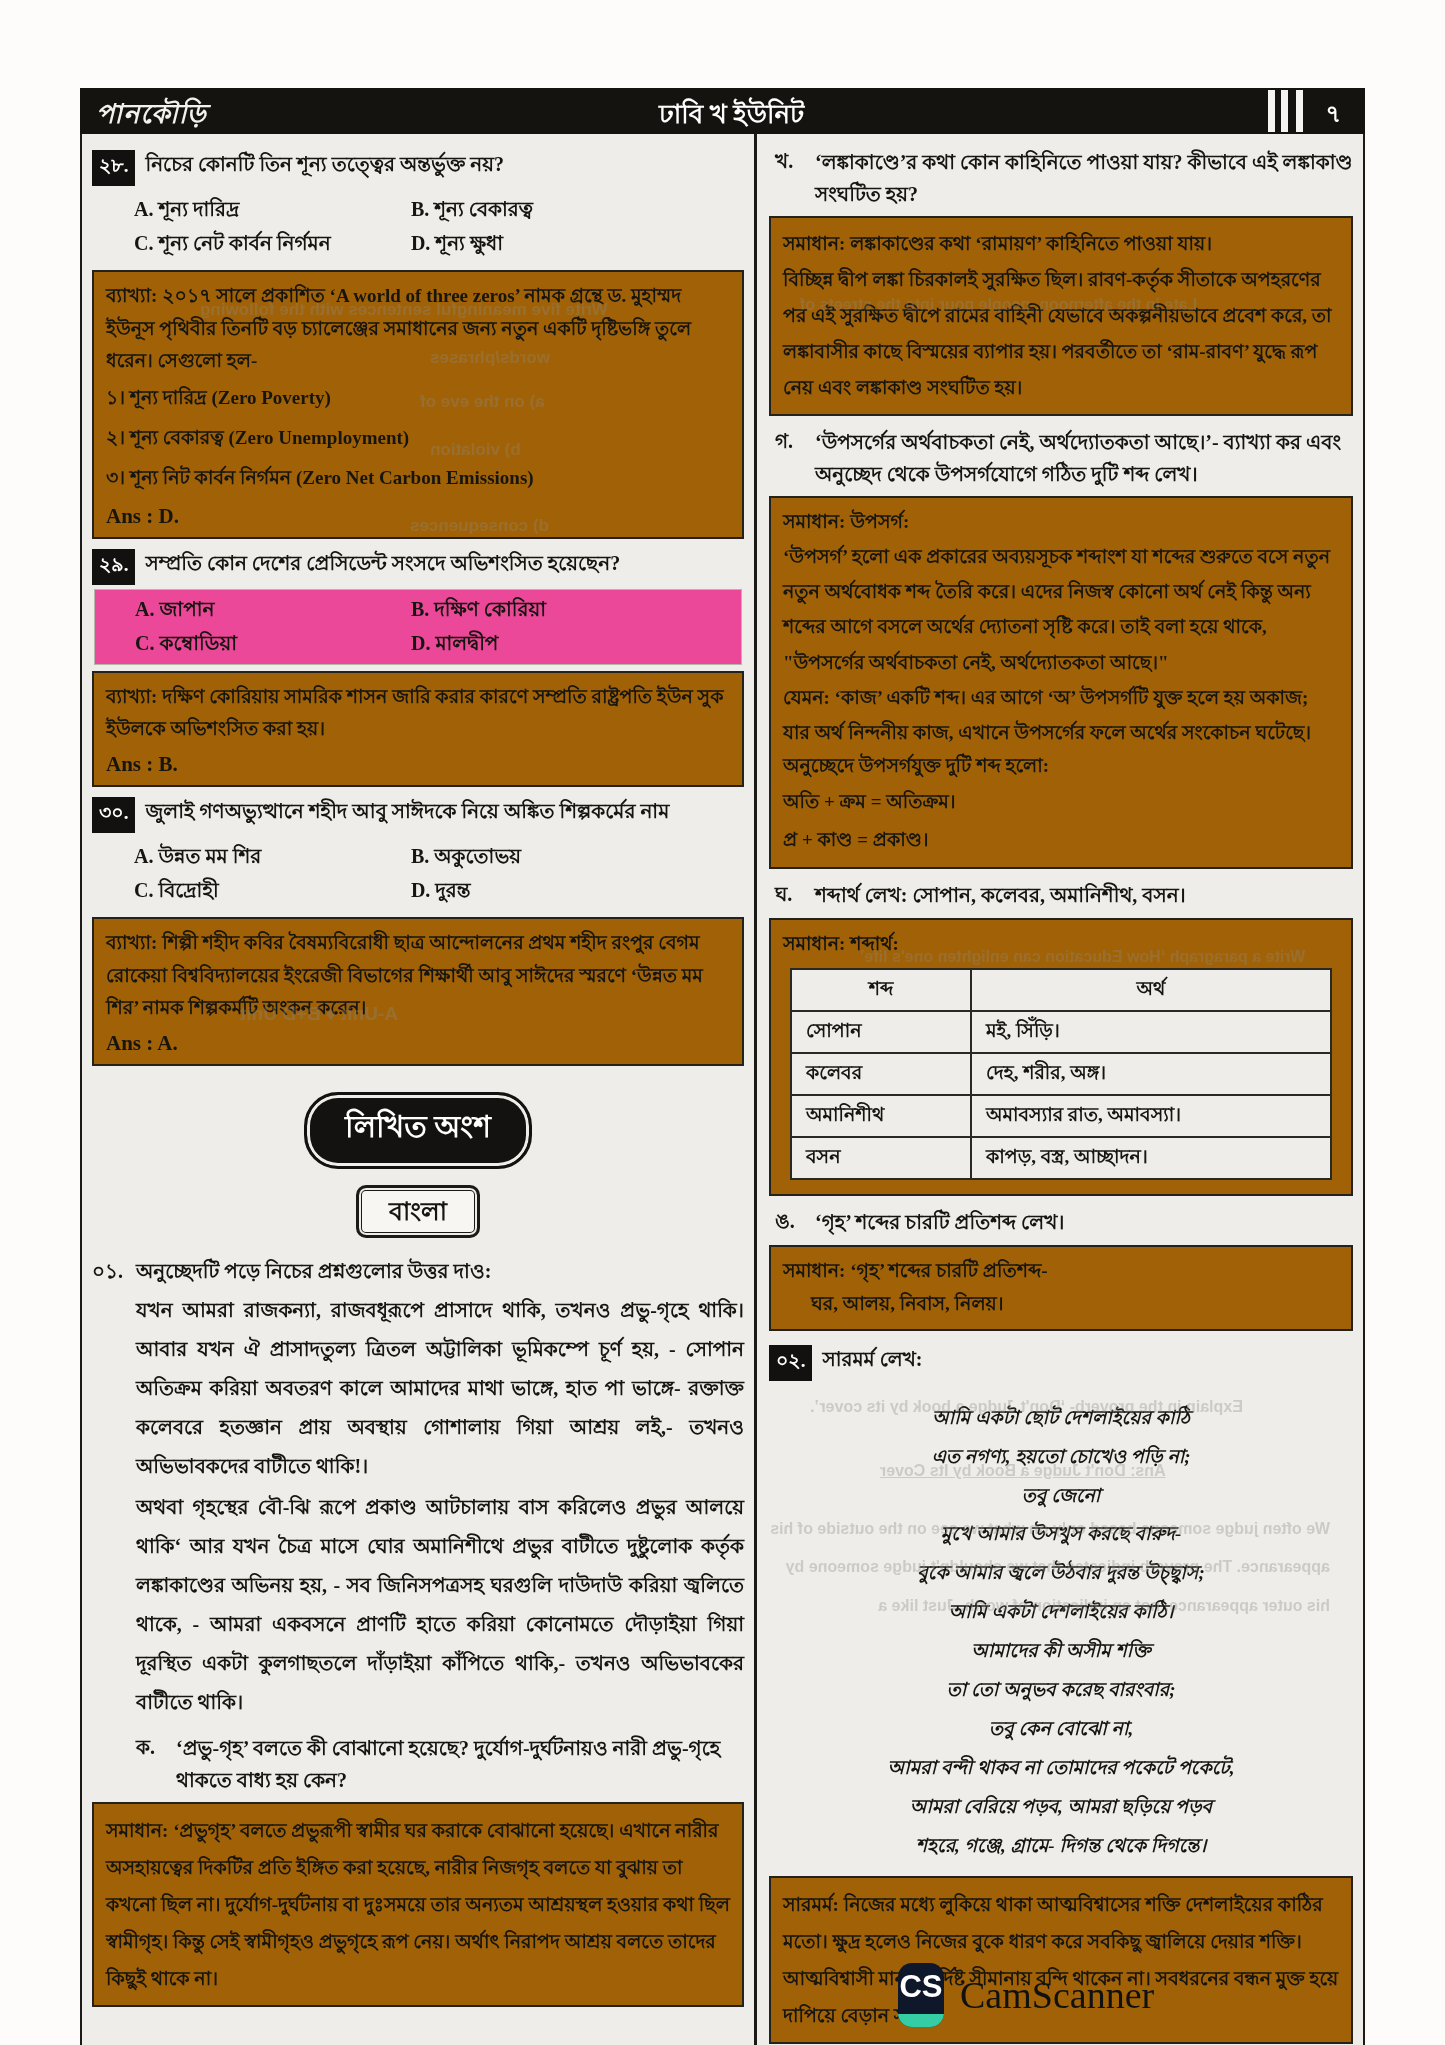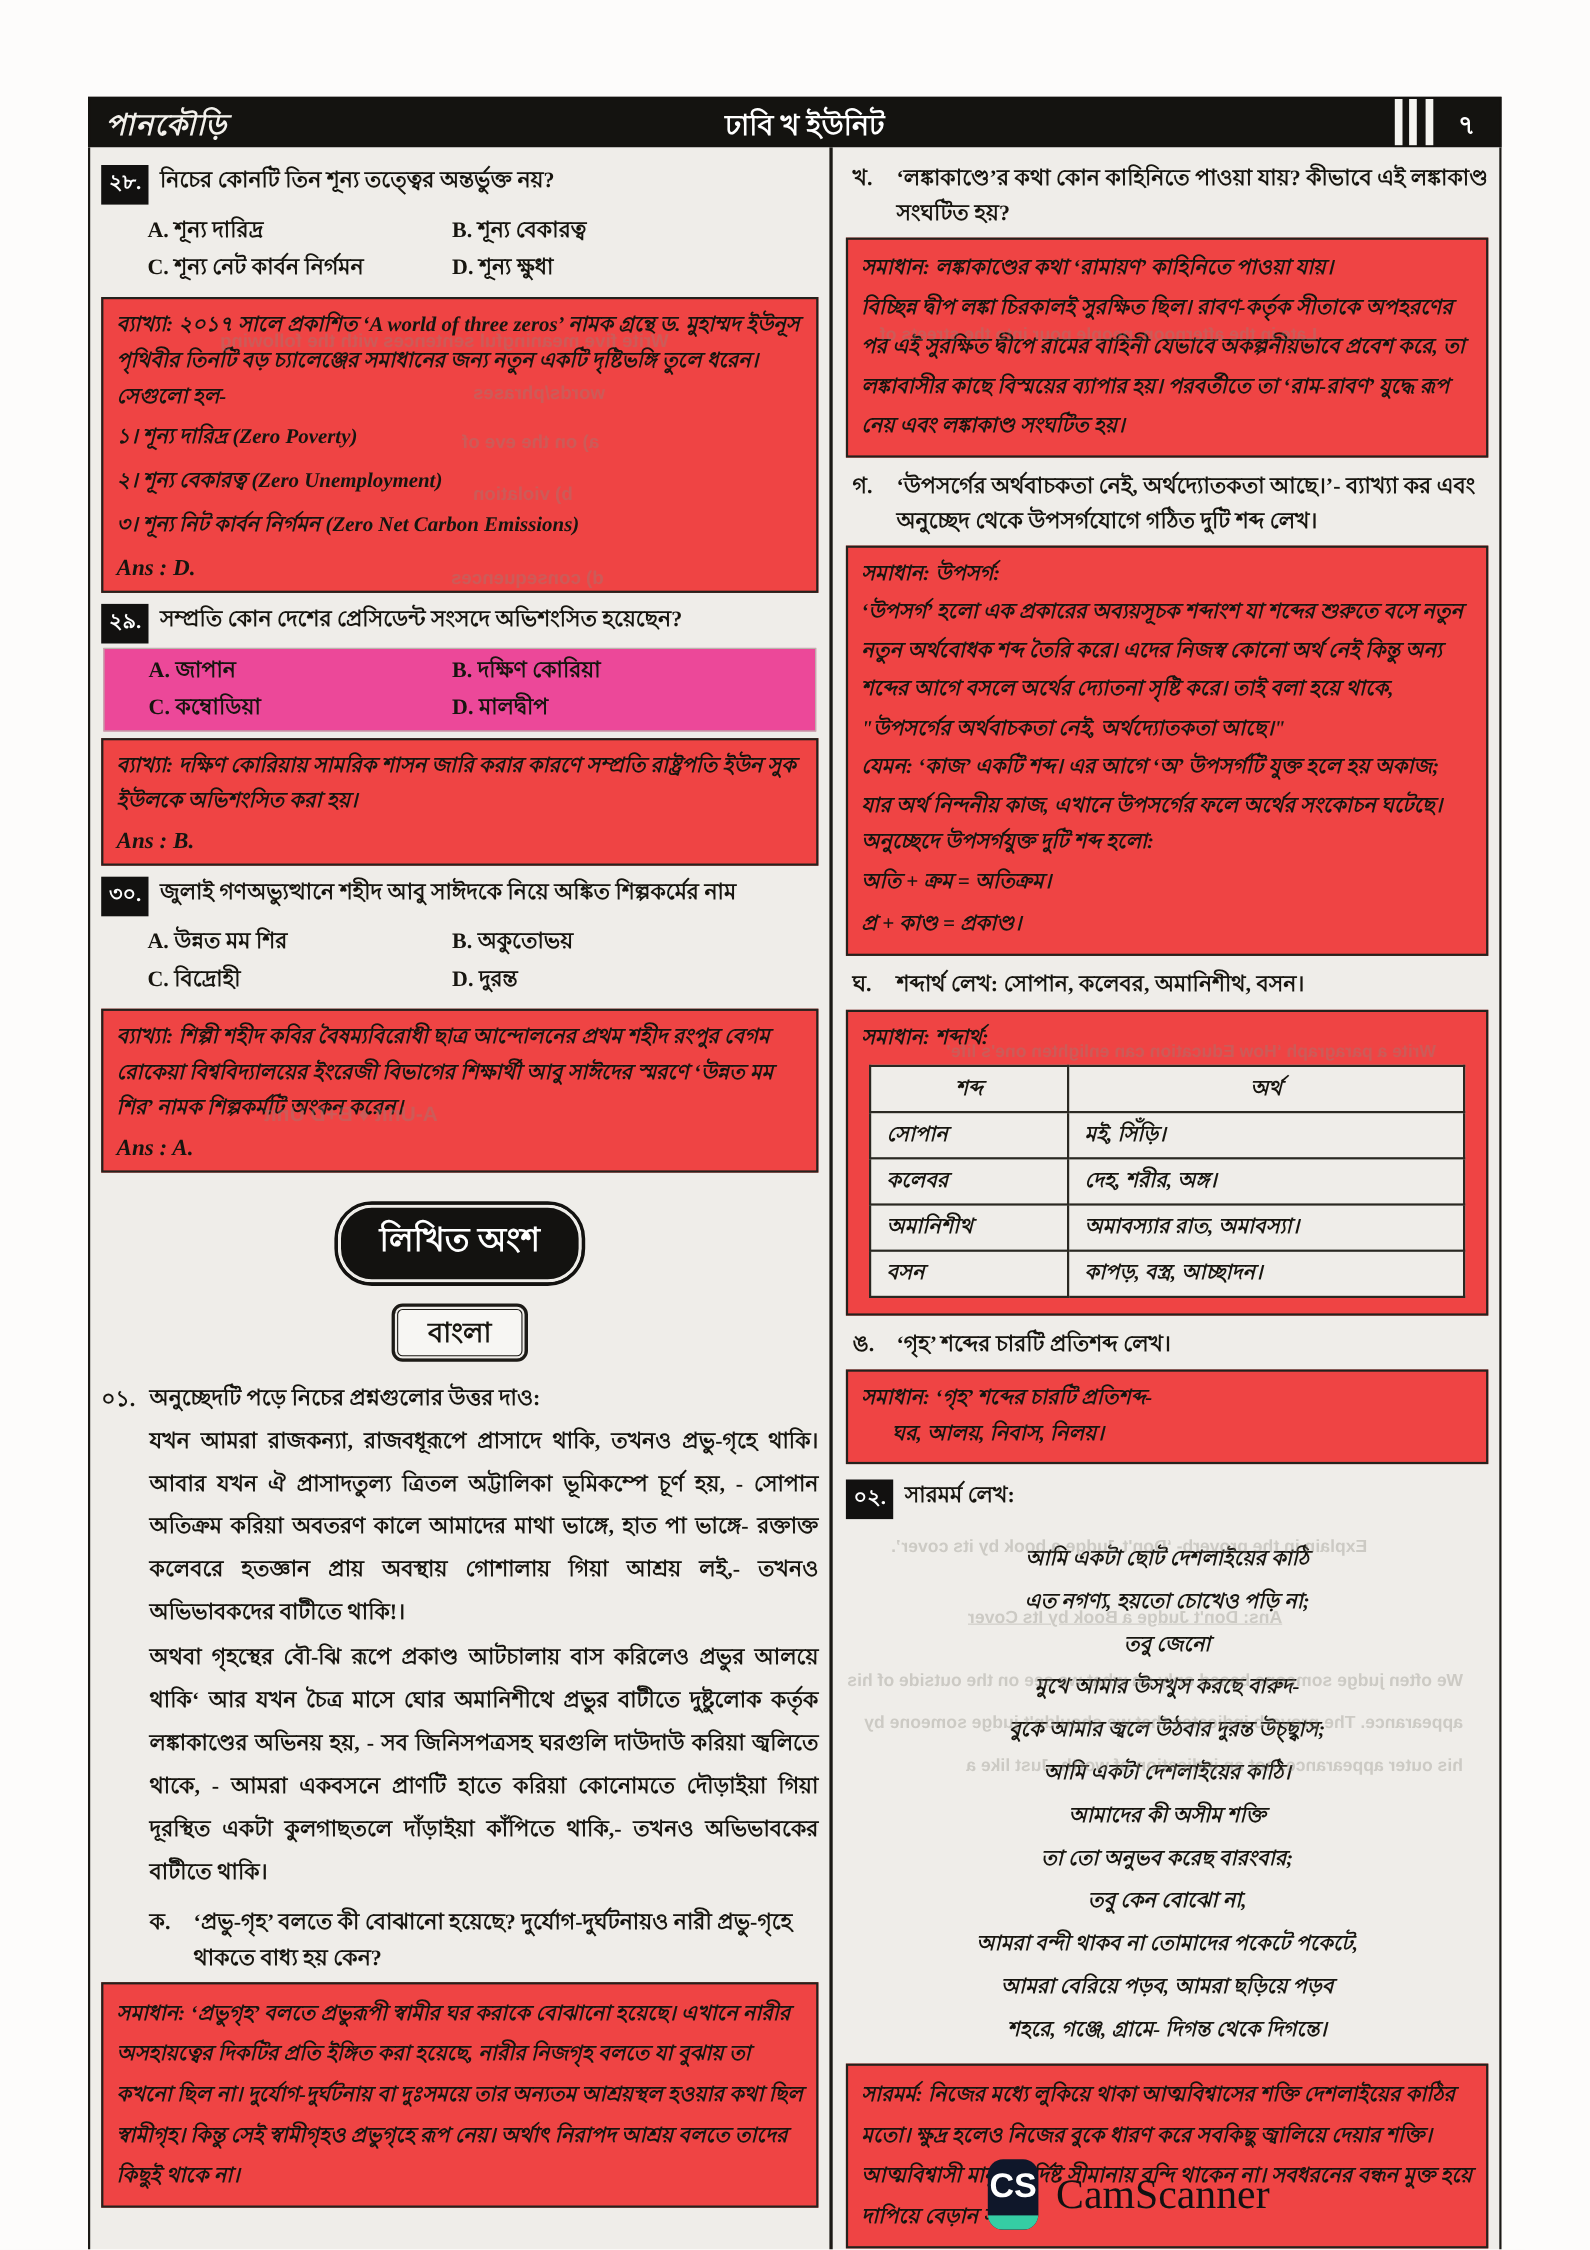--- a/index.html
+++ b/index.html
@@ -23,21 +23,21 @@
   
   .qline{display:flex;align-items:flex-start;margin:8px 0 4px 0;}
   .qbadge{background:#121110;color:#fff;font-weight:bold;font-size:19px;padding:1px 7px 3px 7px;
           margin-right:10px;flex:0 0 auto;}
   .qtext{font-weight:bold;font-size:20px;line-height:1.45;}
   .opts{display:flex;flex-wrap:wrap;padding:2px 6px 4px 40px;margin:2px 2px 6px 2px;}
   .opts.framed{border:1px solid #b9b5ac;background:#ec4899;}
   .opt{font-size:20px;font-weight:bold;line-height:1.7;}
   .opt.a,.opt.c{flex:0 0 46%;}
   .opt.b,.opt.d{flex:0 0 54%;}
-  .solbox{border:2px solid #24221d;background:#ef4444;padding:8px 12px;margin:4px 0 10px 0;font-style:italic;}
+  .solbox{border:2px solid #24221d;background:#a16207;padding:8px 12px;margin:4px 0 10px 0;}
   .solbox p{margin:0;font-size:19px;font-weight:bold;line-height:1.72;}
   .ansline{font-family:"Liberation Serif",serif;font-weight:bold;font-size:21px;margin-top:6px;}
   
   .pillwrap{text-align:center;margin:26px 0 10px 0;}
   .pill{display:inline-block;background:#131210;color:#fff;font-size:30px;font-weight:bold;
         padding:8px 38px 12px 38px;border-radius:34px;border:3px solid #131210;
         box-shadow:inset 0 0 0 3px #efede9;}
   .subjwrap{text-align:center;margin:16px 0 18px 0;}
   .subj{display:inline-block;background:#f7f6f3;border:3px solid #1c1a16;border-radius:10px;
         box-shadow:inset 0 0 0 2px #efede9, inset 0 0 0 3px #1c1a16;

